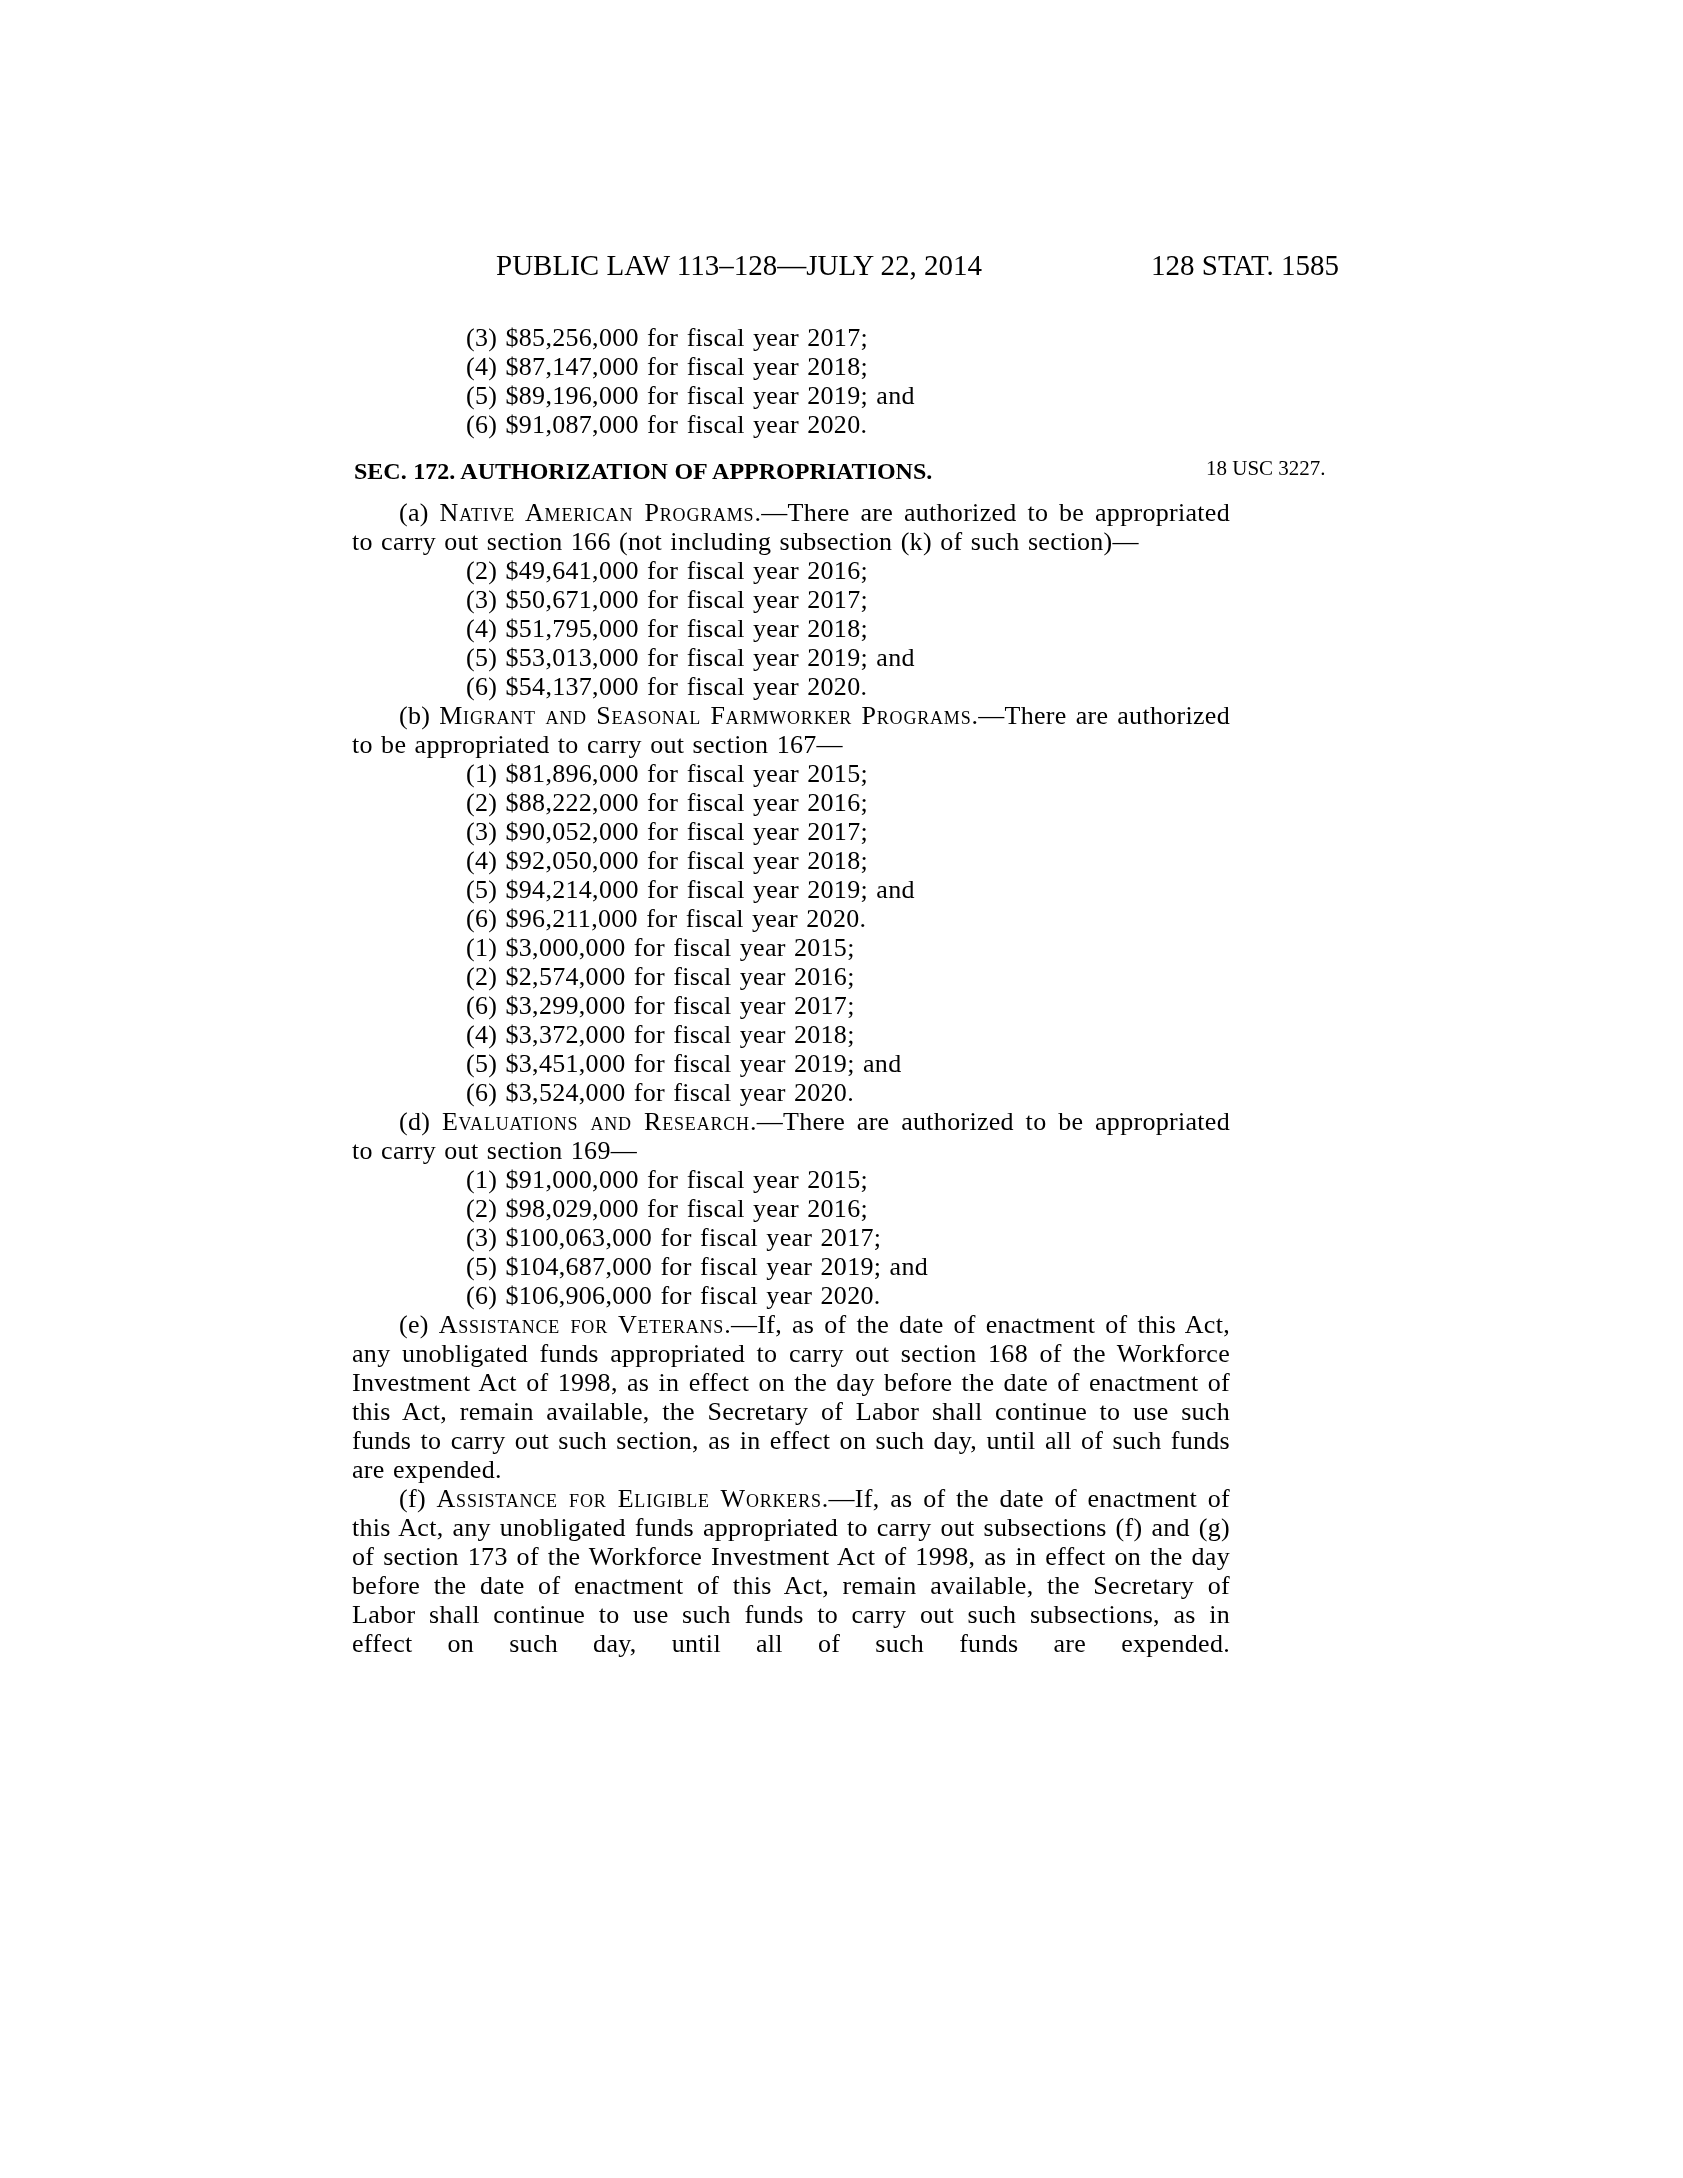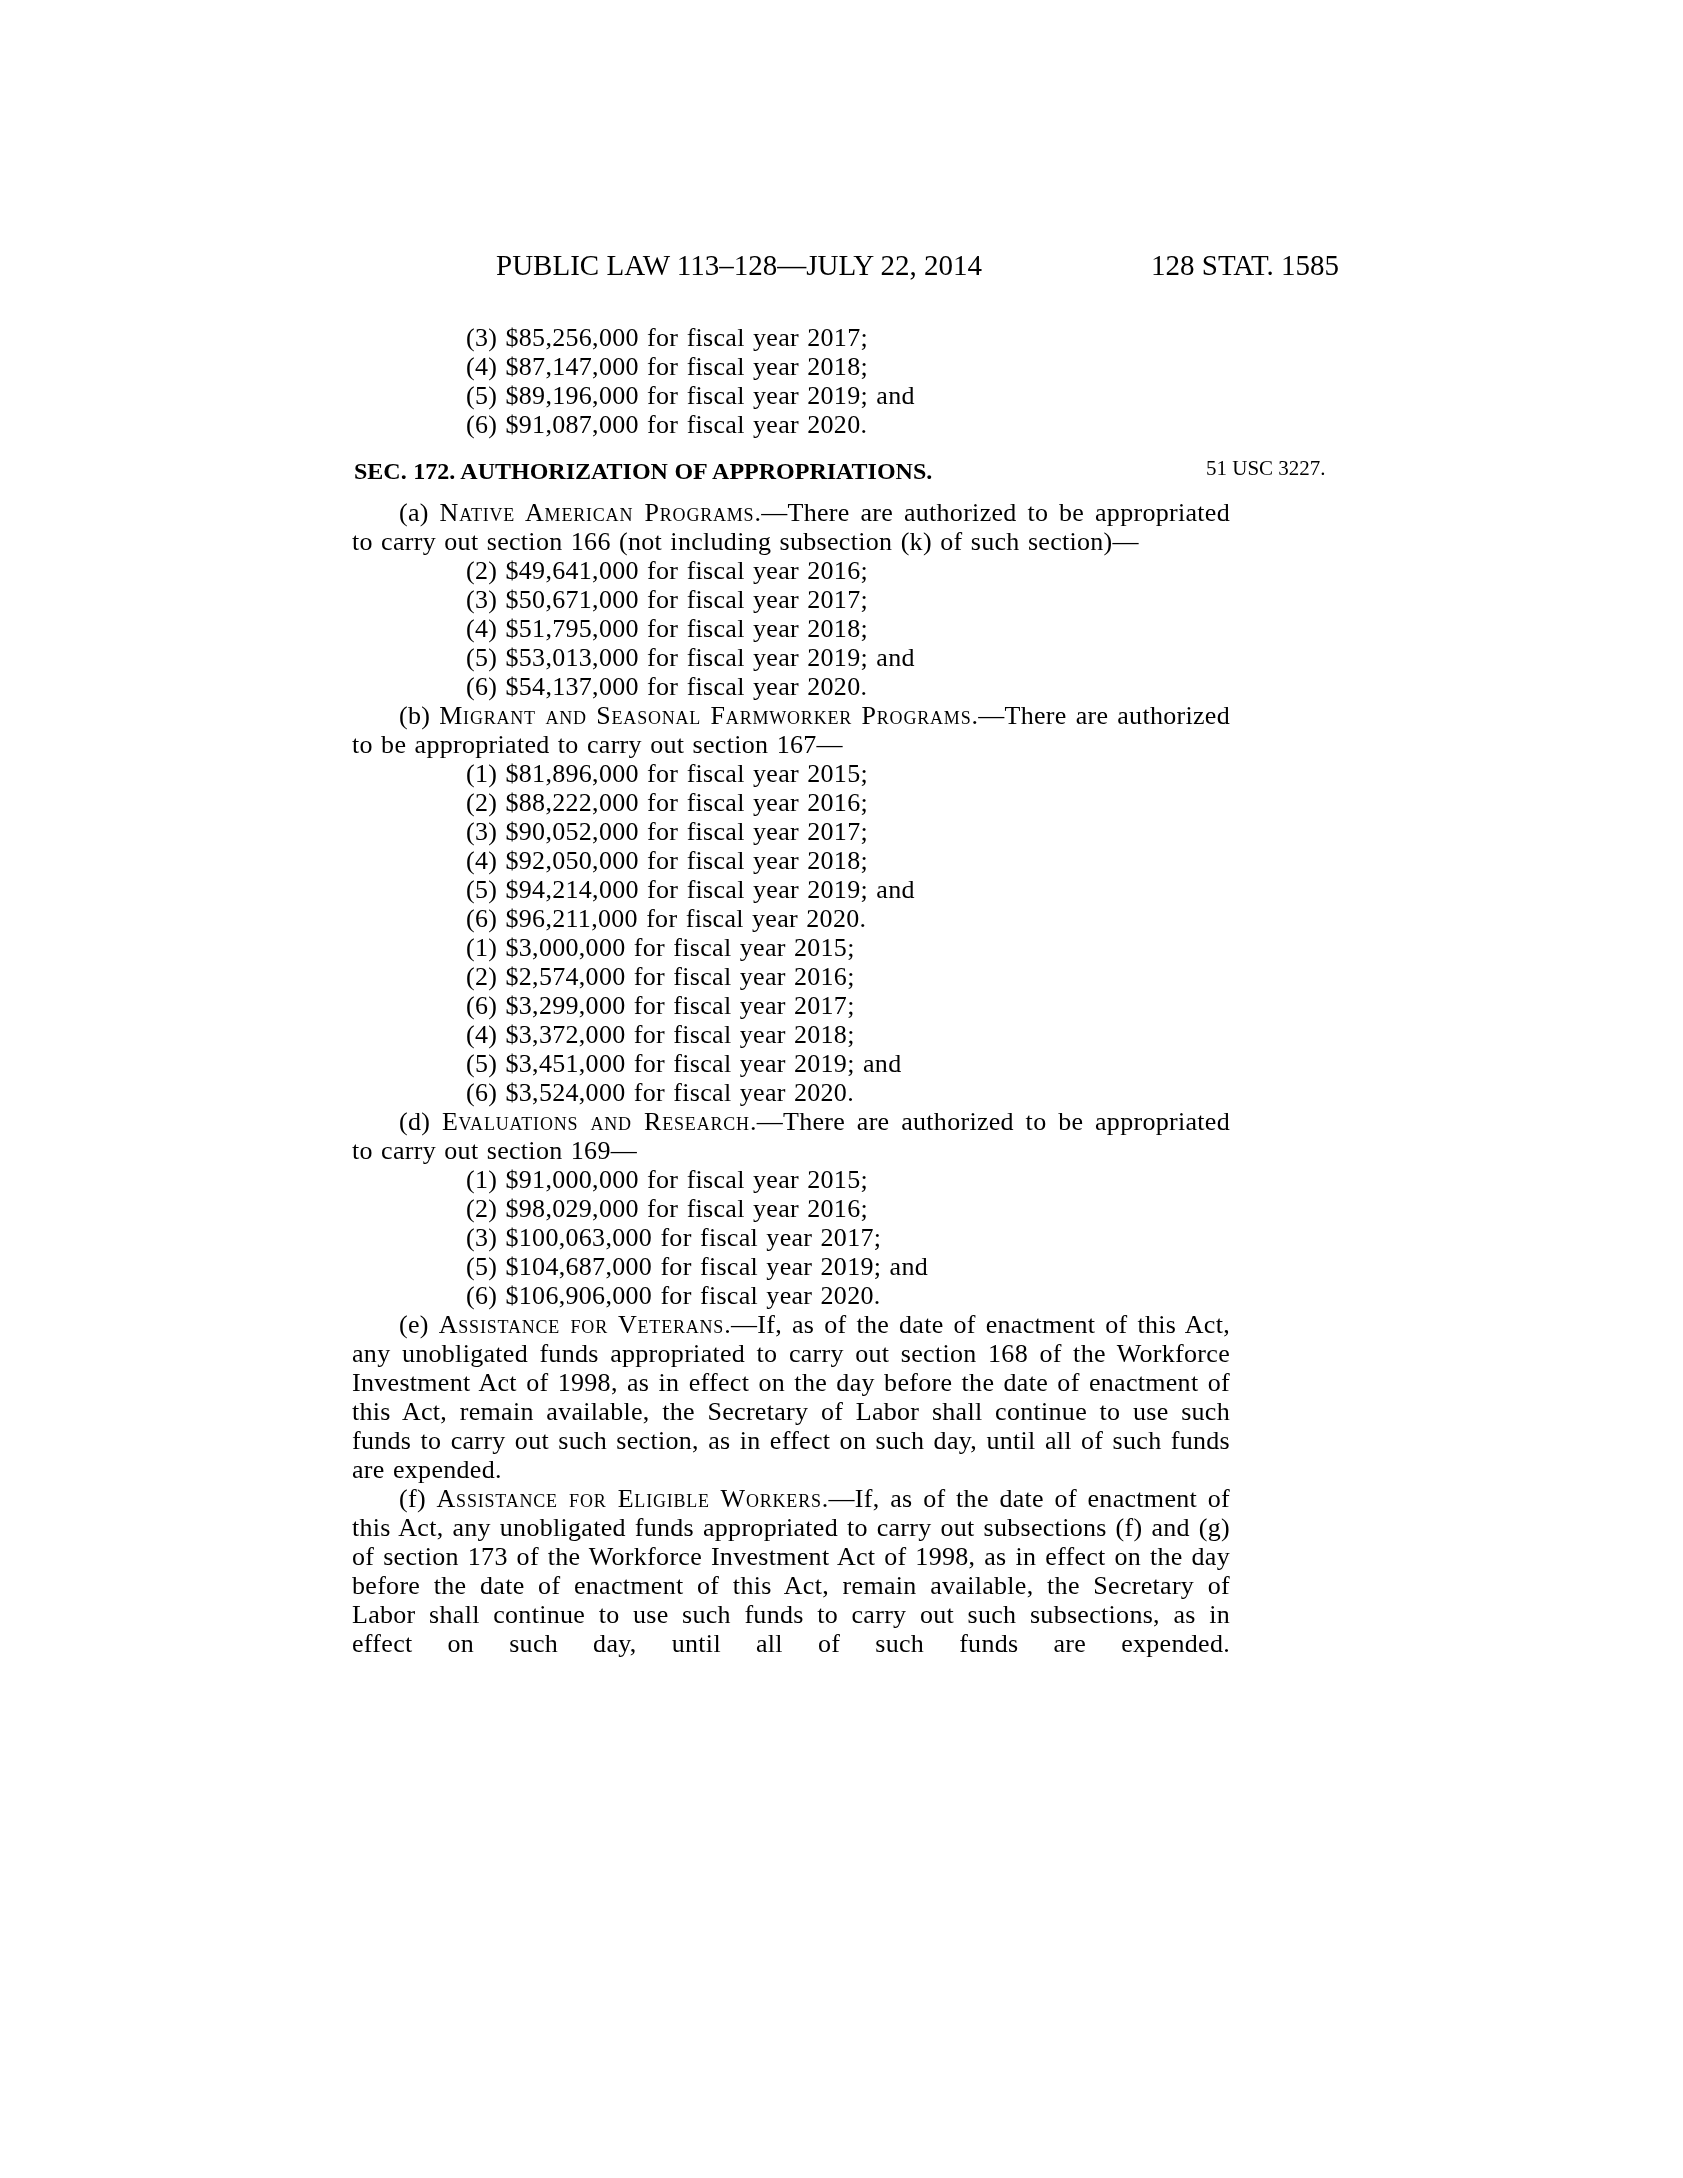--- a/index.html
+++ b/index.html
@@ -83,21 +83,21 @@
   }
 </style>
 </head>
 <body>
 
 <div class="page">
 
   <div class="running-head-law">PUBLIC LAW 113–128—JULY 22, 2014</div>
   <div class="running-head-stat">128 STAT. 1585</div>
 
-  <div class="margin-note">51 USC 3227.</div>
+  <div class="margin-note">18 USC 3227.</div>
 
   <div class="column">
 
     <div class="item-list">
       <div class="item">(3) $85,256,000 for fiscal year 2017;</div>
       <div class="item">(4) $87,147,000 for fiscal year 2018;</div>
       <div class="item">(5) $89,196,000 for fiscal year 2019; and</div>
       <div class="item">(6) $91,087,000 for fiscal year 2020.</div>
     </div>
 

